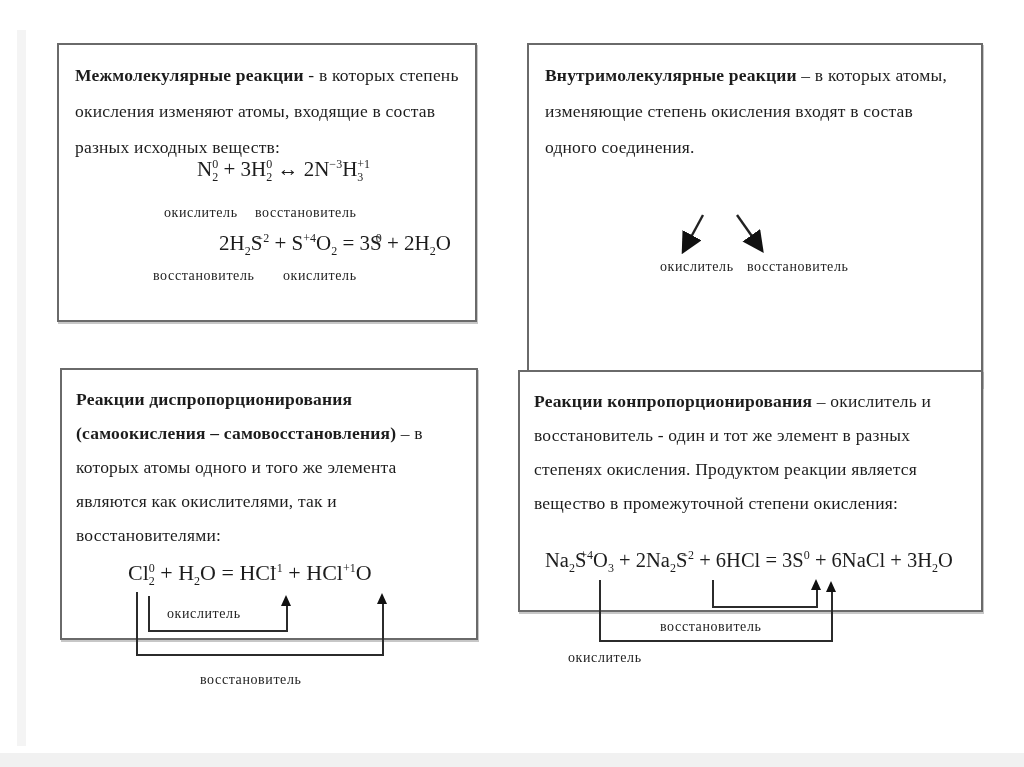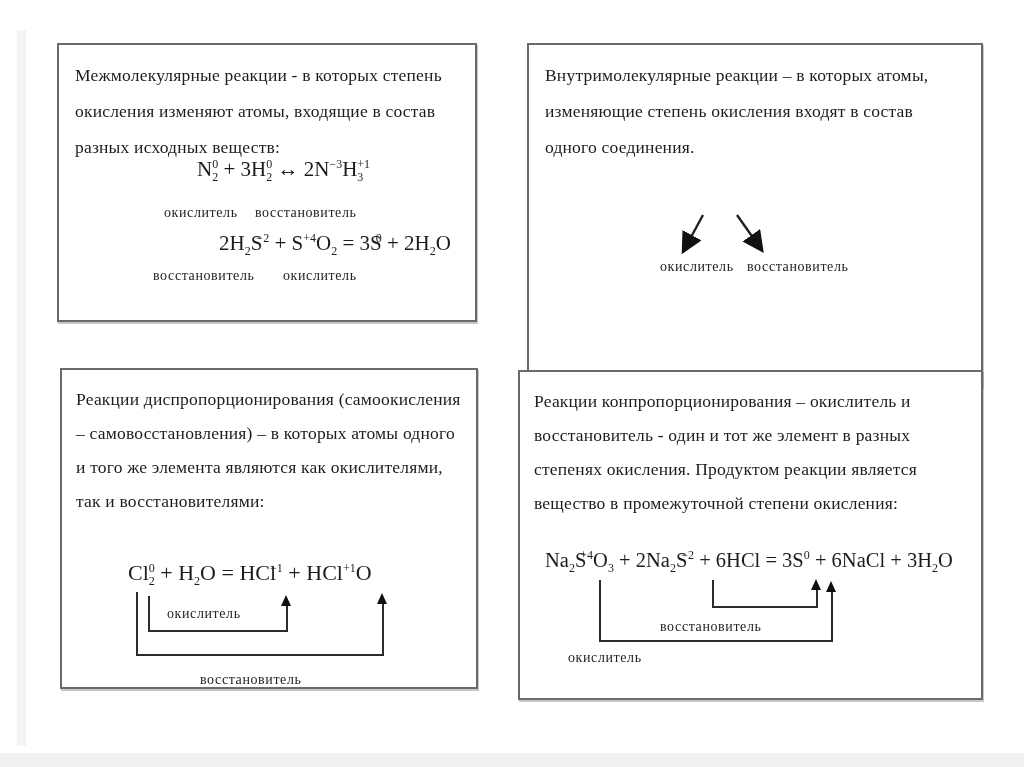--- a/index.html
+++ b/index.html
@@ -8,26 +8,26 @@
     background:#ffffff;color:#1c1c1c;
     font-family:"Liberation Serif","DejaVu Serif",serif;
   }
   .frame-strip-left{position:absolute;left:17px;top:30px;width:9px;height:716px;background:#f4f4f4;}
   .frame-strip-bottom{position:absolute;left:0;top:753px;width:1024px;height:14px;background:#f1f1f1;}
 
   .box{position:absolute;background:#fff;border:2px solid #6a6a6a;box-sizing:border-box;
        box-shadow:1px 2px 0 rgba(130,130,130,.45);}
   .box-intermolecular{left:57px;top:43px;width:420px;height:279px;}
   .box-intramolecular{left:527px;top:43px;width:456px;height:344px;}
-  .box-dispro{left:60px;top:368px;width:418px;height:321px;}
-  .box-compro{left:518px;top:370px;width:465px;height:330px;}
+  .box-dispro{left:60px;top:368px;width:418px;height:272px;}
+  .box-compro{left:518px;top:370px;width:465px;height:242px;}
 
   .box-title{margin:0;padding:12px 16px 0 16px;font-size:17.5px;line-height:36px;letter-spacing:.2px;}
   .box-dispro .box-title,.box-compro .box-title{line-height:34px;padding:12px 14px 0 14px;}
-  .box-title b{font-weight:normal;}
+  .box-title b{font-weight:bold;}
 
   .eq{position:absolute;white-space:nowrap;font-size:21px;}
   .eq sub{font-size:12px;}
   .eq sup{font-size:12px;}
   .eq sub + sup{margin-left:-6px;}
   .eq-lg{font-size:22px;}
   .eq-md{font-size:20.5px;}
 
   .small-label{position:absolute;font-size:14px;letter-spacing:.6px;color:#222;white-space:nowrap;}
 

